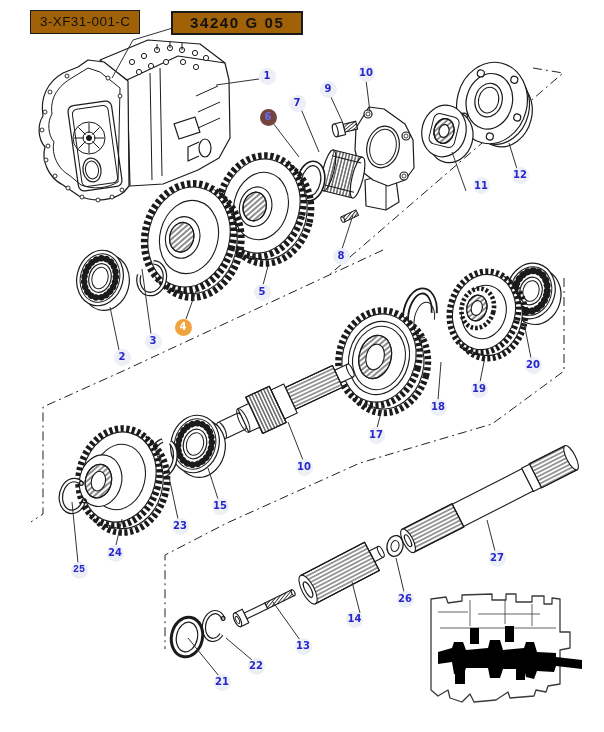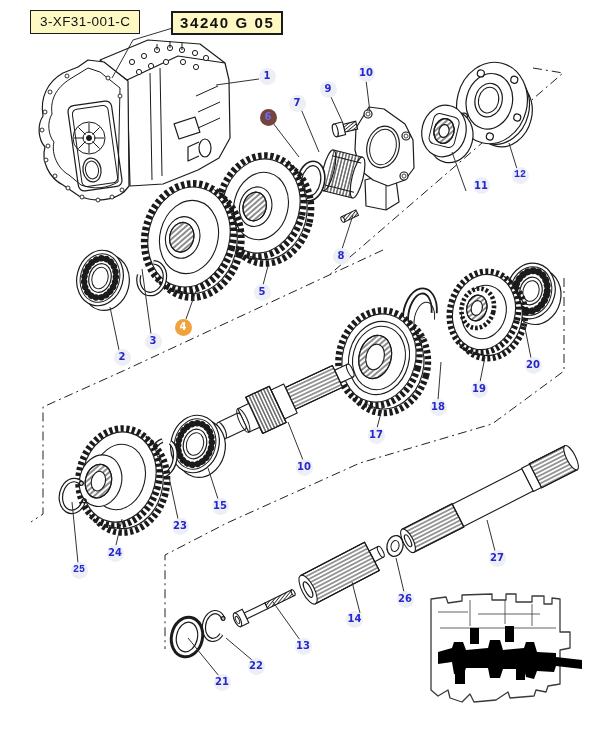--- a/index.html
+++ b/index.html
@@ -1,22 +1,22 @@
 <!DOCTYPE html>
 <html style="--callout-bg: #edeff6; --callout-text: #2727cb; --hl-sel: #f0a33c; --hl-sel-text: #ffffff; --hl-alt: #73453c; --hl-alt-text: #6a6af5;"><head>
 <meta charset="utf-8">
 <style>
   html,body{margin:0;padding:0;background:#fff;}
   .stage{position:relative;width:604px;height:732px;background:#fff;overflow:hidden;
          font-family:"DejaVu Sans",sans-serif;}
   .stage svg{position:absolute;left:0;top:0;}
-  .refbox{position:absolute;background:#fef9c3;border:1.4px solid #1b1b1b;color:#111;
+  .refbox{position:absolute;background:#a16207;border:1.4px solid #1b1b1b;color:#111;
           white-space:nowrap;font-family:"Liberation Sans",sans-serif;z-index:5;}
   .refbox.drawing{left:30px;top:10px;font-size:13.5px;padding:3px 9px 4px;letter-spacing:.4px;}
-  .refbox.figure{left:171px;top:11px;font-weight:bold;font-size:15px;padding:1px 7px 2px;
+  .refbox.figure{left:171px;top:11px;font-weight:bold;font-size:15px;padding:1px 17px 2px;
                  border-width:2.6px;letter-spacing:1.6px;}
   .callout-layer{position:absolute;left:0;top:0;width:604px;height:732px;z-index:6;}
   .callout{position:absolute;width:17px;height:17px;border-radius:50%;
            display:flex;align-items:center;justify-content:center;
            font-size:10px;font-weight:bold;line-height:1;
            background:var(--callout-bg,#edeff6);color:var(--callout-text,#2727cb);
            cursor:pointer;}
   .callout.selected{background:var(--hl-sel,#f0a33c);color:var(--hl-sel-text,#fff);}
   .callout.alt{background:var(--hl-alt,#73453c);color:var(--hl-alt-text,#6a6af5);}
 </style>
@@ -390,21 +390,21 @@
       <span class="callout" style="left: 113.5px; top: 348.5px;">2</span>
       <span class="callout" style="left: 144.5px; top: 332.5px;">3</span>
       <span class="callout selected" style="left: 174.5px; top: 318.5px;">4</span>
       <span class="callout" style="left: 253.5px; top: 283.5px;">5</span>
       <span class="callout alt" style="left: 259.5px; top: 108.5px;">6</span>
       <span class="callout" style="left: 288.5px; top: 94.5px;">7</span>
       <span class="callout" style="left: 332.5px; top: 247.5px;">8</span>
       <span class="callout" style="left: 319.5px; top: 80.5px;">9</span>
       <span class="callout" style="left: 357.5px; top: 64.5px;">10</span>
       <span class="callout" style="left: 460.5px; top: 177px; margin-left: 12px;">11</span>
-      <span class="callout" style="left: 511.5px; top: 166.5px; font-family: Liberation Mono, monospace;">12</span>
+      <span class="callout" style="left: 511.5px; top: 166.5px;">12</span>
       <span class="callout" style="left: 294.5px; top: 637.5px;">13</span>
       <span class="callout" style="left: 346px; top: 610.5px;">14</span>
       <span class="callout" style="left: 211.5px; top: 497.5px;">15</span>
       <span class="callout" style="left: 295.5px; top: 458.5px;">10</span>
       <span class="callout" style="left: 367.5px; top: 426.5px;">17</span>
       <span class="callout" style="left: 429.5px; top: 398.5px;">18</span>
       <span class="callout" style="left: 470.5px; top: 380.5px;">19</span>
       <span class="callout" style="left: 524.5px; top: 356.5px;">20</span>
       <span class="callout" style="left: 213.5px; top: 673.5px;">21</span>
       <span class="callout" style="left: 247.5px; top: 657.5px;">22</span>

